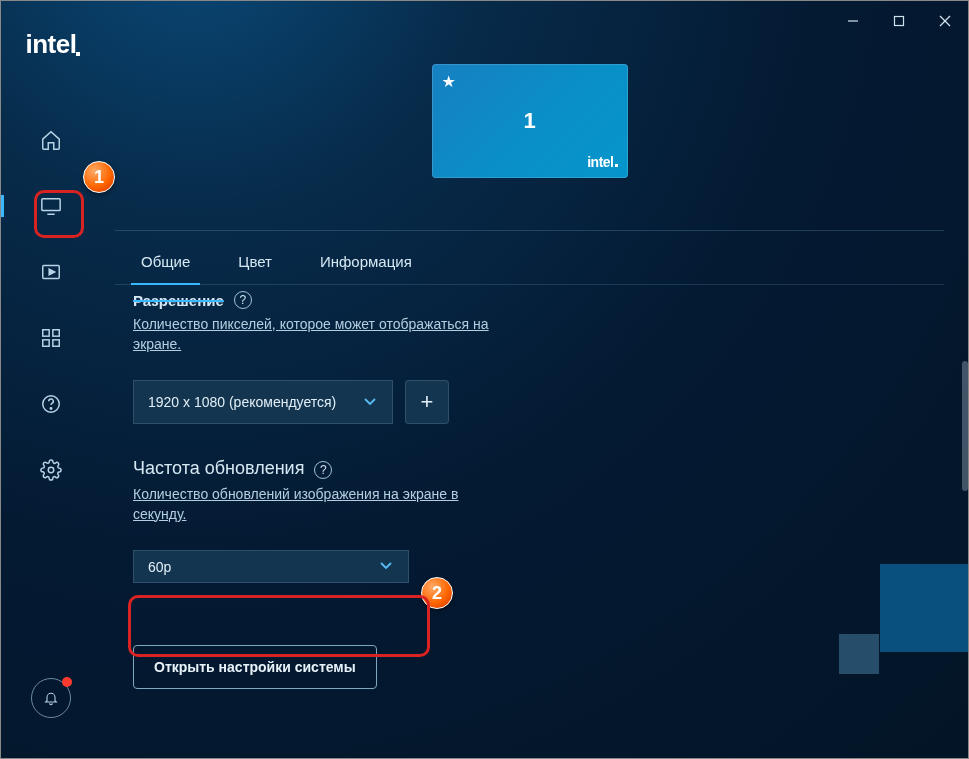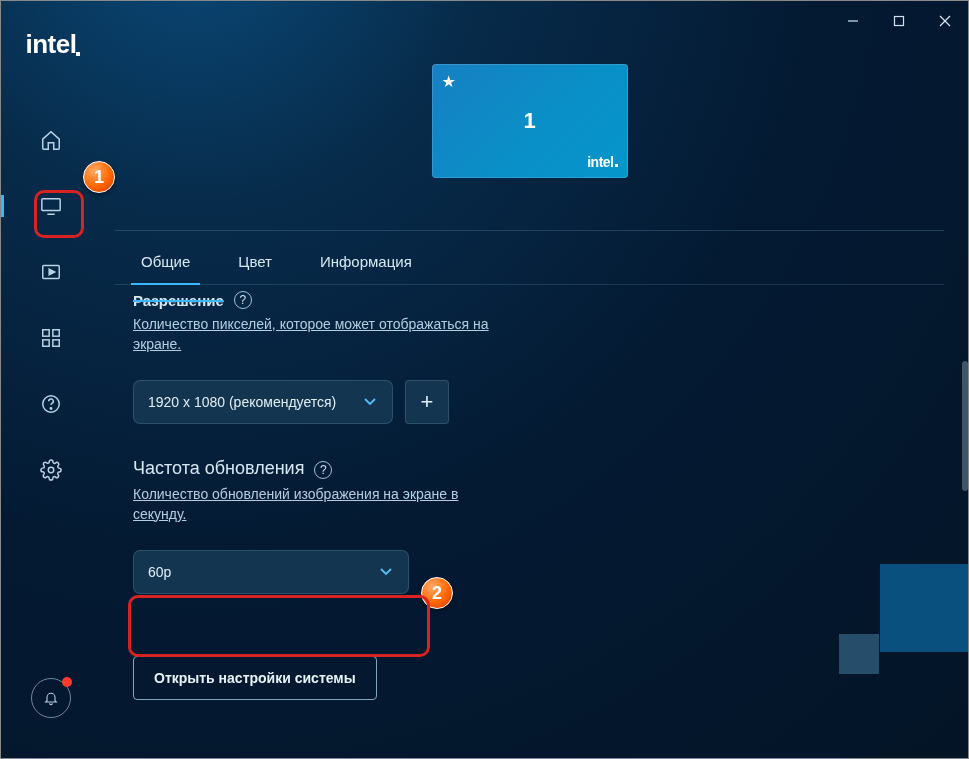--- a/index.html
+++ b/index.html
@@ -94,24 +94,24 @@
 
   .section-title-row { display: flex; align-items: flex-end; gap: 10px; }
   .section-title { font-size: 15px; font-weight: 600; text-decoration: line-through; text-decoration-color: #39b7ff; text-decoration-thickness: 2px; }
   .sec-title-plain { font-size: 18px; font-weight: 400; }
   .help-icon { width: 18px; height: 18px; border: 1.5px solid #9fc2d8; border-radius: 50%; display: inline-flex; align-items: center; justify-content: center; font-size: 12px; color: #cfe3ef; }
   .section-desc { font-size: 14px; color: #b4cee0; margin-top: 6px; max-width: 380px; line-height: 1.4; text-decoration: underline; }
 
   .control-row { display: flex; gap: 12px; margin-top: 26px; margin-bottom: 34px; }
   .select {
     width: 260px; height: 44px; background: #14354f; border: 1px solid rgba(150,190,215,.2);
-    border-radius: 7px; display: flex; align-items: center; justify-content: space-between;
+    border-radius: 0; display: flex; align-items: center; justify-content: space-between;
     padding: 0 14px; color: #e0eef7; font-size: 14px;
   }
-  .select-narrow { width: 276px; height: 44px; }
+  .select-narrow { width: 276px; height: 33px; }
   .chev { color: #58bdf6; }
   .chev svg{ width:16px; height:16px; }
   .plus-btn {
     width: 44px; height: 44px; background: #14354f; border: 1px solid rgba(150,190,215,.2);
     border-radius: 4px; display: flex; align-items: center; justify-content: center; color: #e0eef7; font-size: 22px;
   }
 
   .settings-btn {
     margin-top: 28px; height: 44px; padding: 0 20px; border: 1.5px solid #7fa7bf;
     background: transparent; color: #e8f2f9; border-radius: 4px; font-size: 14px; font-weight: 600;

